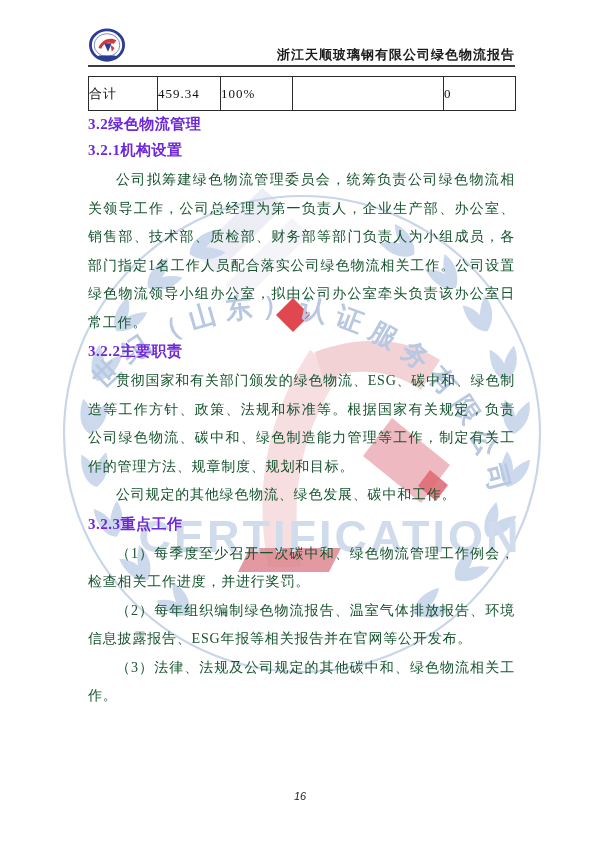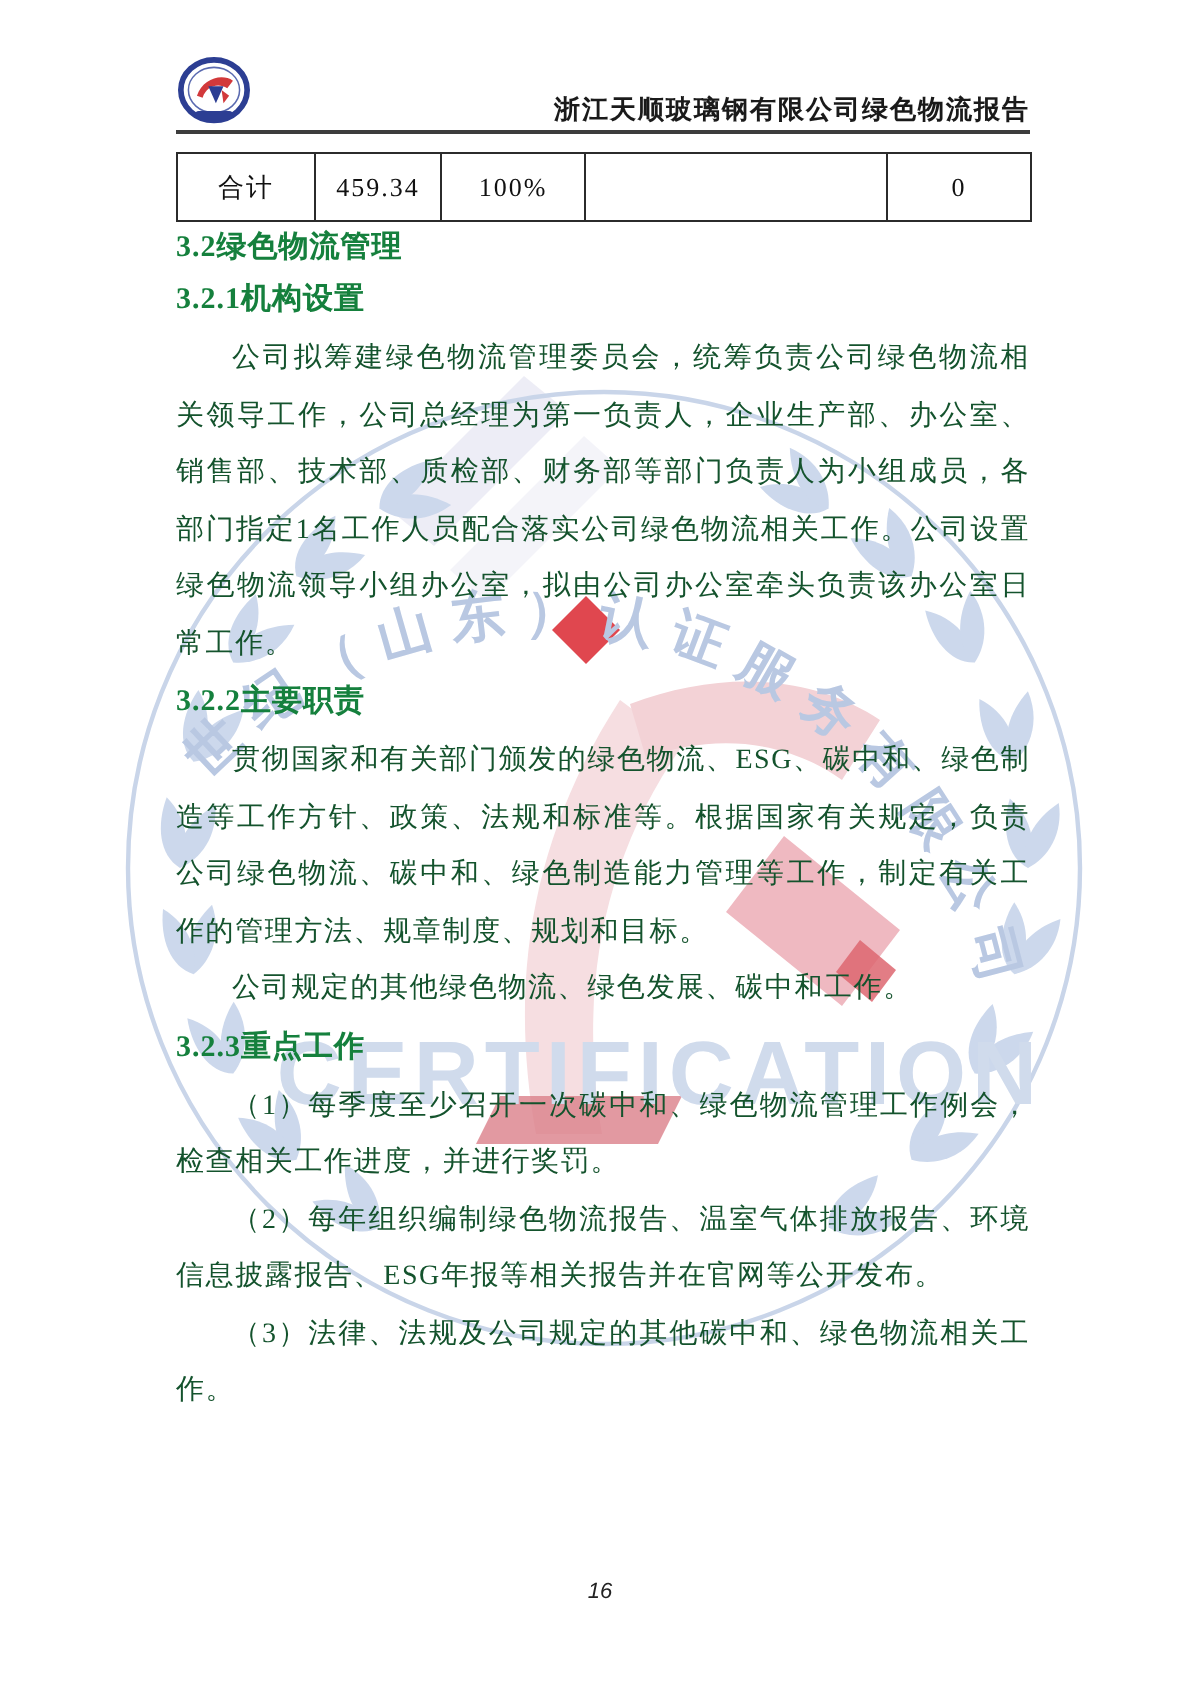--- a/index.html
+++ b/index.html
@@ -17,27 +17,27 @@
     position:absolute;left:38px;right:0;top:20px;text-align:right;
     font-weight:bold;font-size:13px;letter-spacing:1px;color:#1a1a1a;white-space:nowrap;
   }
   .hdr-rule{position:absolute;left:88px;top:65px;width:427px;height:0;border-top:2.5px solid #3d3d3d;z-index:2;}
   
   .sum-table{
     position:absolute;left:88px;top:76px;width:427px;z-index:2;
     border-collapse:collapse;table-layout:fixed;
   }
   .sum-table td{
-    border:1.2px solid #2b2b2b;height:33px;text-align:center;vertical-align:middle;
+    border:1.2px solid #2b2b2b;height:33px;text-align:left;vertical-align:middle;
     font-size:13px;letter-spacing:1px;background:transparent;padding:0;margin-top:25px;
   }
   
   .content{position:absolute;left:88px;top:110px;width:427px;z-index:2;}
   .content h3{
-    font-size:15px;font-weight:bold;color:#15803d;
+    font-size:15px;font-weight:bold;color:#6d28d9;
     margin:4px 0 5px 0;line-height:21px;letter-spacing:0.5px;
   }
   .content p{
     margin:0;font-size:14px;line-height:28.5px;color:#14532d;
     text-align:justify;text-indent:2em;letter-spacing:0.8px;
   }
   
   .pageno{
     position:absolute;left:0;right:0;top:790px;text-align:center;z-index:2;
     font-family:"Liberation Sans","DejaVu Sans",sans-serif;font-size:11px;color:#222;font-style:italic;

